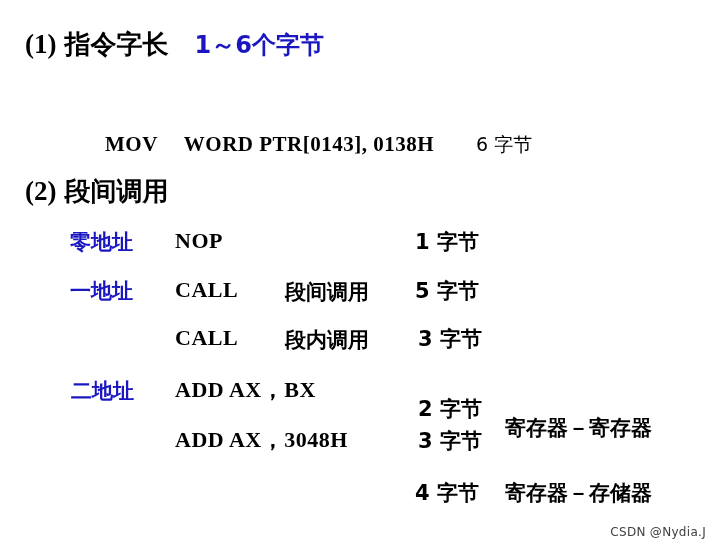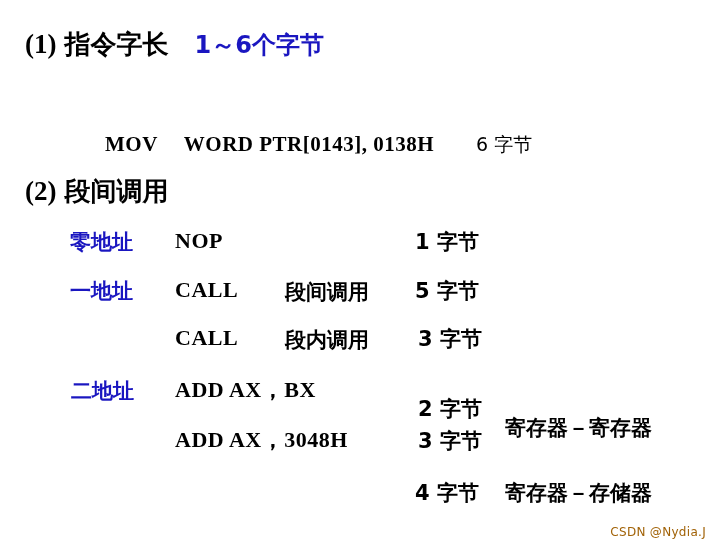--- a/index.html
+++ b/index.html
@@ -76,21 +76,21 @@
     font-family: "Liberation Serif", "DejaVu Serif", serif;
     font-weight: bold;
     letter-spacing: 0.5px;
   }
   .watermark {
     position: absolute;
     right: 8px;
     bottom: 6px;
     font-family: "DejaVu Sans", "Liberation Sans", sans-serif;
     font-size: 12px;
-    color: #a16207;
+    color: #404040;
     letter-spacing: 0.3px;
     white-space: nowrap;
   }
   .sp-s { display: inline-block; width: 8px; }
   .sp-m { display: inline-block; width: 16px; }
   .sp-l { display: inline-block; width: 26px; }
 </style>
 </head>
 <body>
 

